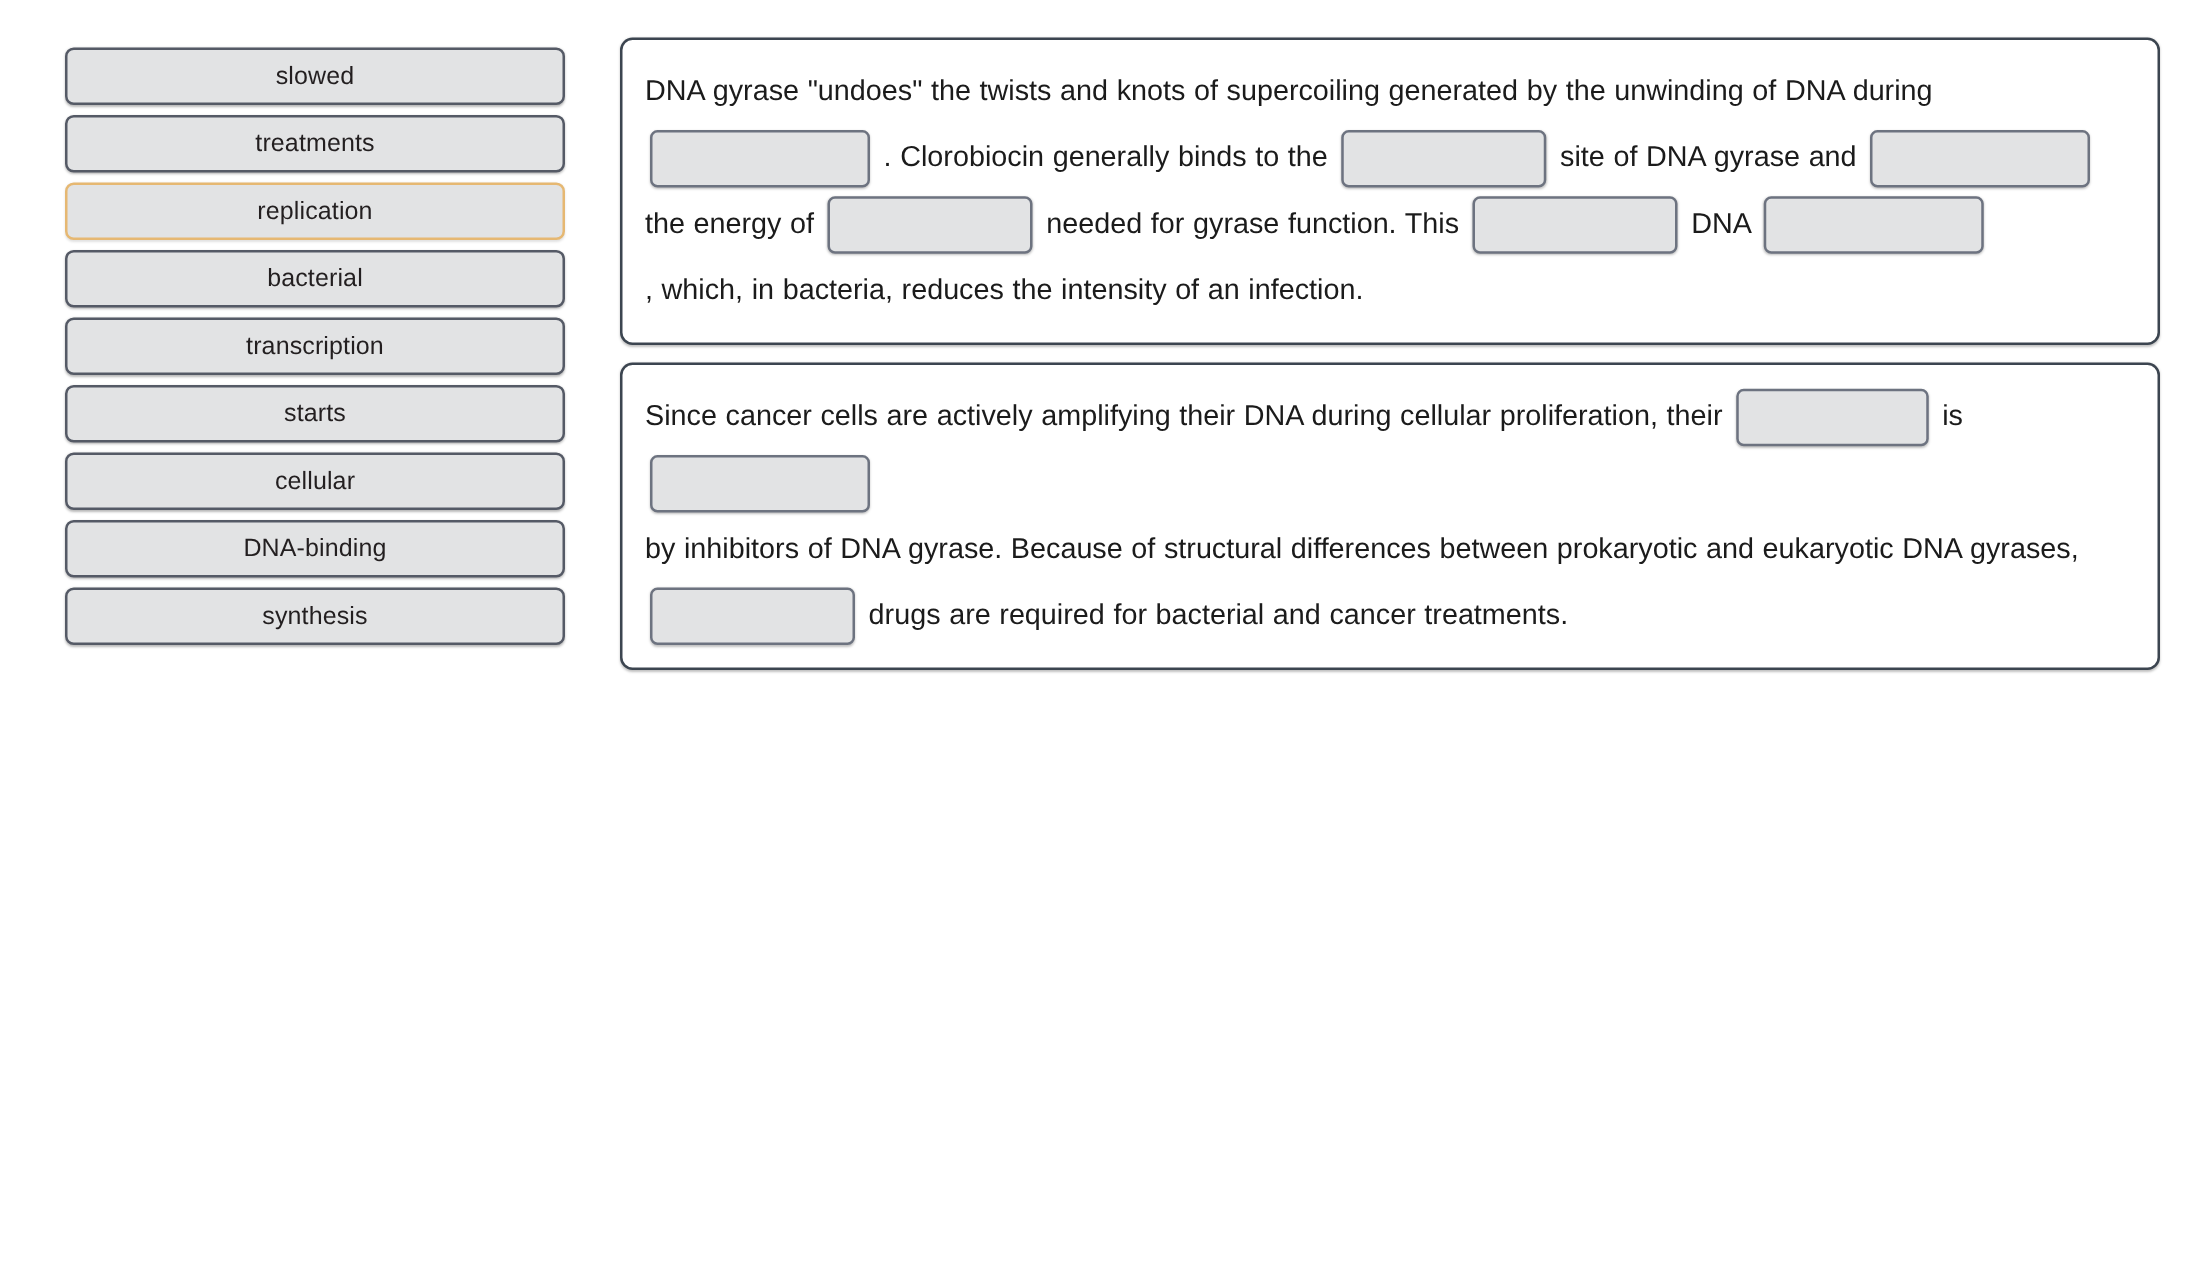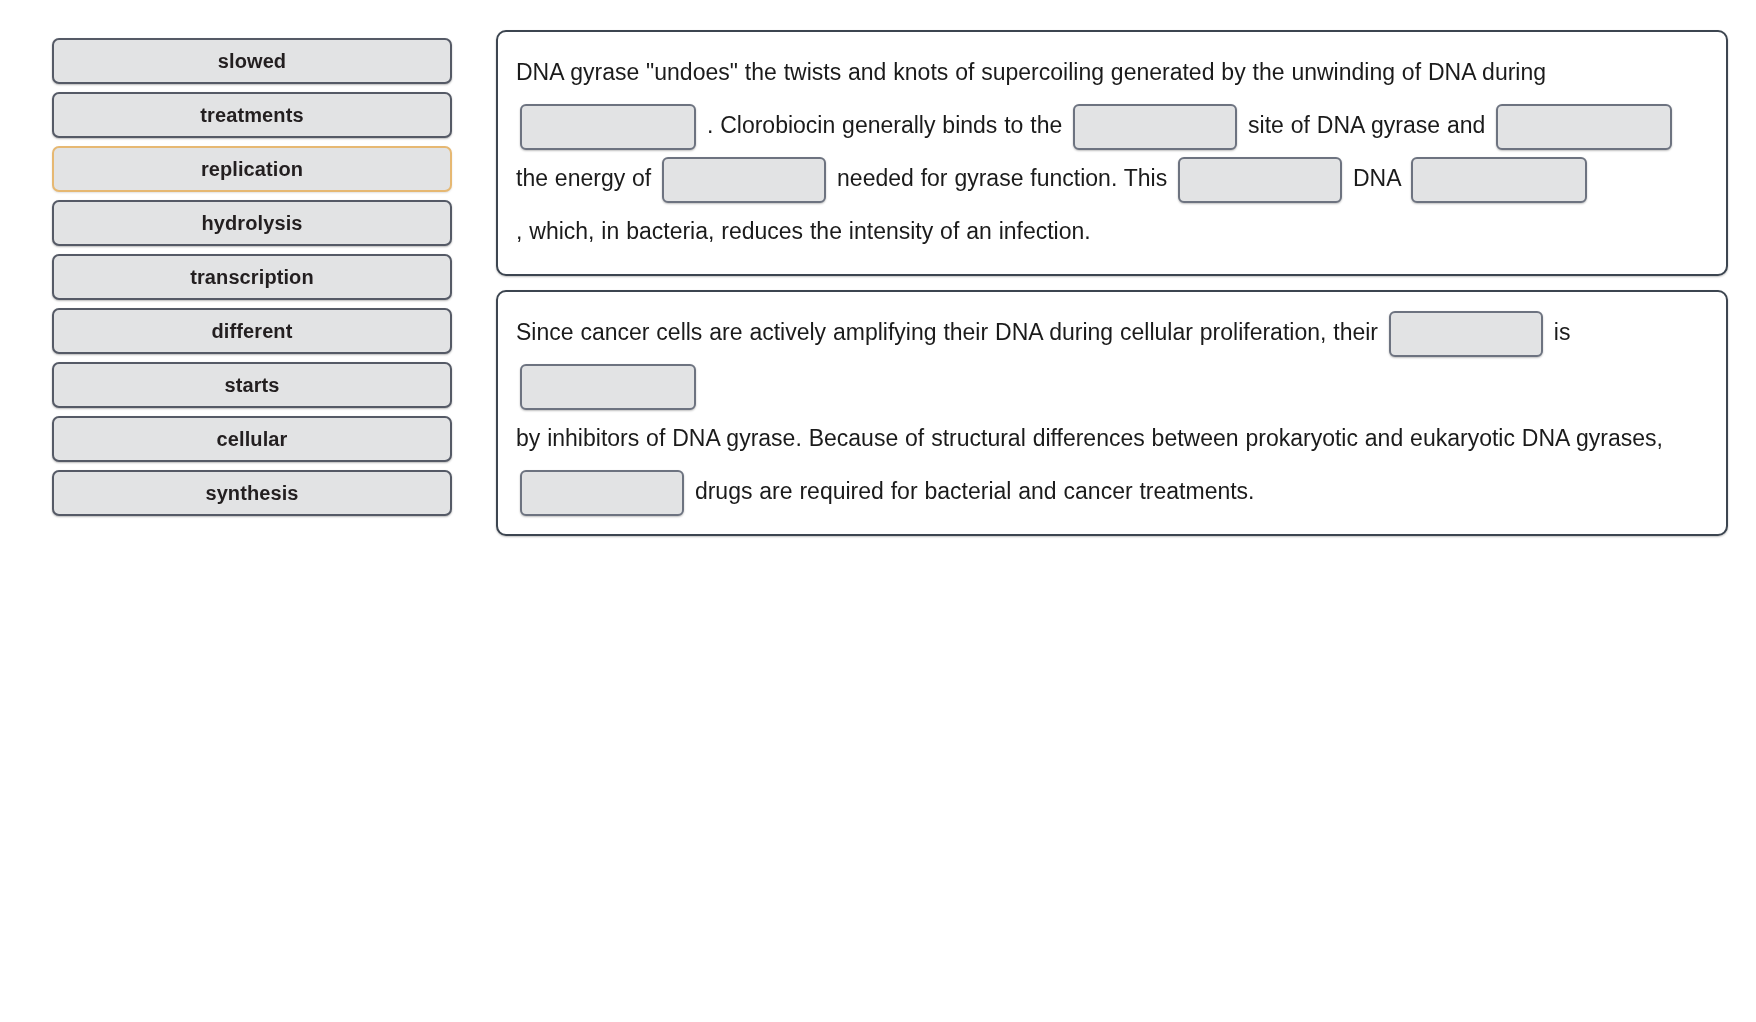--- a/index.html
+++ b/index.html
@@ -33,21 +33,21 @@
 
   .word-chip {
     box-sizing: border-box;
     height: 46px;
     line-height: 42px;
     text-align: center;
     background: #e2e3e4;
     border: 2px solid #555a66;
     border-radius: 7px;
     font-size: 20px;
-    font-weight: bold;
+    font-weight: normal;
     color: #231f20;
     box-shadow: 0 1px 2px rgba(0,0,0,0.28);
     cursor: pointer;
     user-select: none;
     letter-spacing: 0.1px;
   }
 
   .word-chip.selected {
     border-color: #e6b872;
     box-shadow: 0 1px 2px rgba(0,0,0,0.12);
@@ -100,25 +100,25 @@
 </style>
 </head>
 <body>
 
 <div id="root">
 
   <div class="wordbank" id="wordbank">
       <div class="word-chip">slowed</div>
       <div class="word-chip">treatments</div>
       <div class="word-chip selected">replication</div>
-      <div class="word-chip">hydrolysis</div>
+      <div class="word-chip">bacterial</div>
       <div class="word-chip">transcription</div>
-      <div class="word-chip">different</div>
       <div class="word-chip">starts</div>
       <div class="word-chip">cellular</div>
+      <div class="word-chip">DNA-binding</div>
       <div class="word-chip">synthesis</div>
     </div>
 
   <div class="passages" id="passages">
       <div class="passage">
         <p><span class="txt">DNA gyrase "undoes" the twists and knots of supercoiling generated by the unwinding of DNA during</span> <span class="blank w-lg"></span> <span class="txt">. Clorobiocin generally binds to the</span> <span class="blank w-md"></span> <span class="txt">site of DNA gyrase and</span> <span class="blank w-lg"></span> <span class="txt">the energy of</span> <span class="blank w-md"></span> <span class="txt">needed for gyrase function. This</span> <span class="blank w-md"></span> <span class="txt">DNA</span> <span class="blank w-lg"></span> <span class="txt">, which, in bacteria, reduces the intensity of an infection.</span> </p>
       </div>
       <div class="passage">
         <p><span class="txt">Since cancer cells are actively amplifying their DNA during cellular proliferation, their</span> <span class="blank w-sm"></span> <span class="txt">is</span> <span class="blank w-lg"></span> <span class="txt">by inhibitors of DNA gyrase. Because of structural differences between prokaryotic and eukaryotic DNA gyrases,</span> <span class="blank w-md"></span> <span class="txt">drugs are required for bacterial and cancer treatments.</span> </p>
       </div>

